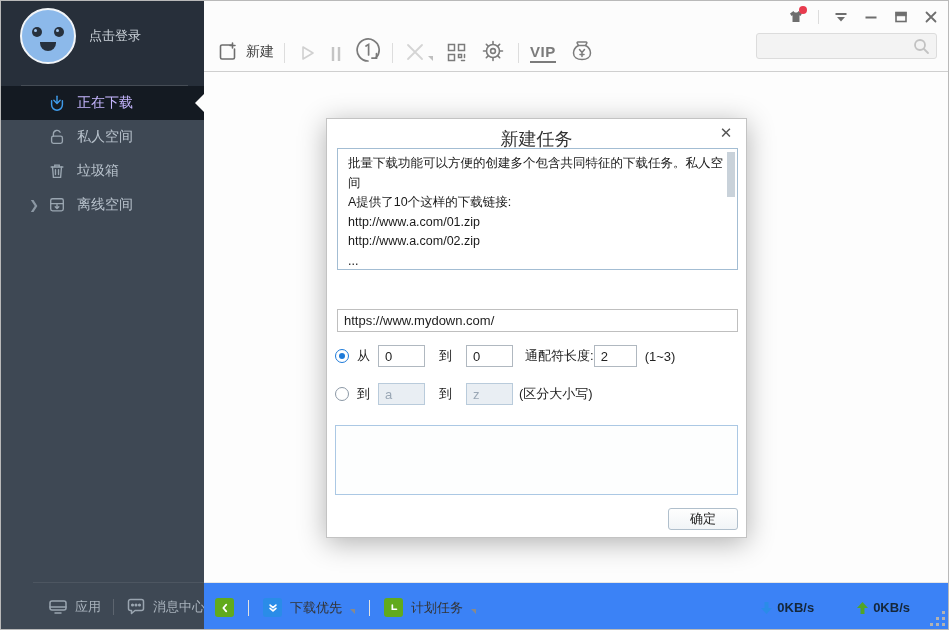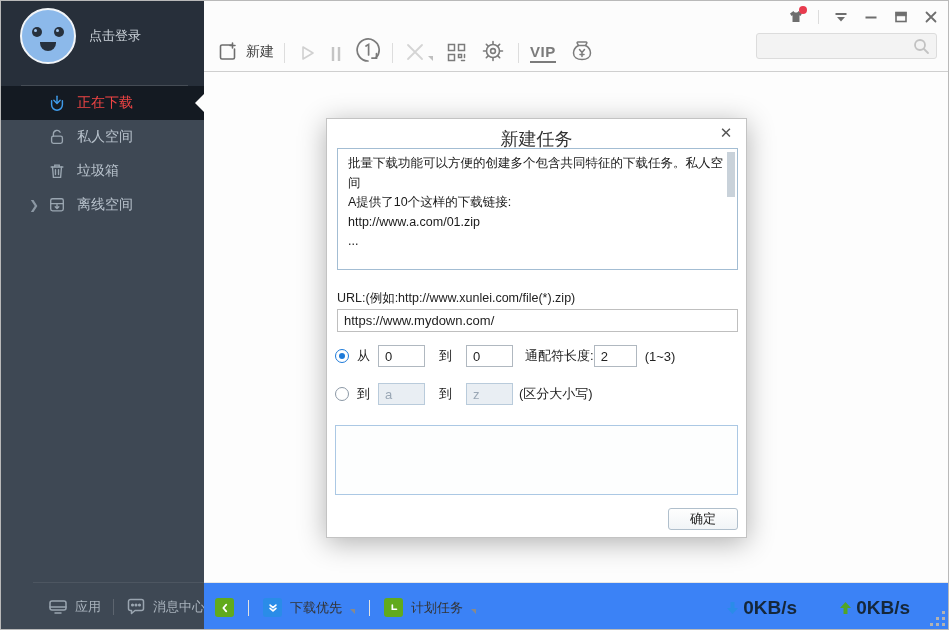--- a/index.html
+++ b/index.html
@@ -15,21 +15,21 @@
   .avatar .eye.l { left:10px; } .avatar .eye.r { right:10px; }
   .avatar .eye:after { content:""; position:absolute; left:2px; top:2px; width:3px; height:3px; border-radius:50%; background:#9fc3ec; }
   .avatar .mouth { position:absolute; left:18px; top:32px; width:16px; height:9px; background:#27313d; border-radius:0 0 9px 9px; }
   .login-text { position:absolute; left:88px; top:26px; color:#cdd4db; font-size:13px; cursor:pointer; }
   .header-divider { position:absolute; left:20px; right:16px; bottom:0px; height:1px; background:rgba(255,255,255,0.14); }
 
   .nav { position:absolute; top:85px; left:0; width:203px; }
   .nav-item { position:relative; height:34px; display:flex; align-items:center; color:#b7c1cb; font-size:14px; cursor:pointer; }
   .nav-item .icon { position:absolute; left:47px; width:18px; height:18px; color:#9aa6b1; }
   .nav-item .lbl { position:absolute; left:76px; }
-  .nav-item.active { background:#141a22; color:#ef4444; }
+  .nav-item.active { background:#141a22; color:#c4b5fd; }
   .nav-item.active .icon { color:#3f9bea; }
   .nav-item .chev { position:absolute; left:28px; top:9px; width:10px; height:16px; color:#8b97a3; font-size:12px; line-height:16px; }
   .active-pointer { position:absolute; right:0; top:93px; width:0; height:0; border-top:9px solid transparent; border-bottom:9px solid transparent; border-right:9px solid #fdfdfd; }
 
   .sidebar-bottom { position:absolute; left:0; bottom:0; width:203px; height:49px; background:#3e4854; border-top:1px solid rgba(255,255,255,0.08); display:flex; align-items:center; color:#a9b3bd;margin-left:32px; }
   .sb-group { display:flex; align-items:center; gap:7px; cursor:pointer; }
   .sb-sep { width:1px; height:16px; background:rgba(255,255,255,0.16); margin:0 12px; }
   .sb-icon { width:20px; height:18px; color:#9aa5b0; }
 
   
@@ -55,21 +55,21 @@
   .content { position:absolute; left:0; top:72px; width:746px; height:509px; background:#fdfdfd; }
 
   .statusbar { position:absolute; left:0; bottom:0; width:746px; height:49px; background:#3b82f6; border-top:1px solid #e6e6e6; }
   .st-left { position:absolute; left:11px; top:0; height:49px; display:flex; align-items:center; }
   .sq-btn { width:19px; height:19px; border-radius:3px; display:flex; align-items:center; justify-content:center; color:#fff; cursor:pointer; }
   .sq-green { background:#61aa1c; } .sq-blue { background:#2a8ce8; }
   .st-sep { width:1px; height:16px; background:#e2e2e2; margin:0 14px; }
   .st-label { font-size:13px; color:#333; margin-left:8px; cursor:pointer; }
   .dd-tri { width:0; height:0; border-left:5px solid transparent; border-top:5px solid #8a8a8a; margin-left:8px; margin-top:8px; }
   .speeds { position:absolute; right:40px; top:0; height:49px; display:flex; align-items:center; gap:42px; }
-  .speed { display:flex; align-items:center; gap:4px; font-weight:bold; color:#15273a; font-size:19px; }
+  .speed { display:flex; align-items:center; gap:4px; font-weight:bold; color:#15273a; font-size:13px; }
   .grip { position:absolute; right:5px; bottom:5px; width:14px; height:14px; }
   .grip i { position:absolute; width:3px; height:3px; background:#b3b3b3; }
 
   
   .dialog { position:absolute; left:325px; top:117px; width:421px; height:420px; background:#ffffff; border:1px solid #c3c3c3; box-shadow:0 5px 26px rgba(0,0,0,0.30); }
   .dlg-title { position:absolute; left:0; top:8px; width:100%; text-align:center; font-size:18px; color:#333; }
   .dlg-close { position:absolute; right:12px; top:6px; width:16px; height:16px; color:#555; font-size:15px; line-height:16px; text-align:center; cursor:pointer; }
   .desc-box { position:absolute; left:10px; top:29px; width:401px; height:122px; border:1px solid #a3bdd3; background:#fff; padding:5px 10px; font-size:12.5px; line-height:19.5px; color:#1a1a1a; overflow:hidden; }
   .desc-scroll { position:absolute; right:2px; top:3px; width:8px; height:45px; background:#c9d2da; }
   .url-label { position:absolute; left:10px; top:171px; font-size:12.5px; color:#222; }
@@ -375,26 +375,26 @@
   </div>
 
   <div class="dialog">
     <div class="dlg-title">新建任务</div>
     <div class="dlg-close">✕</div>
 
     <div class="desc-box">
       <div>批量下载功能可以方便的创建多个包含共同特征的下载任务。私人空间</div>
       <div>A提供了10个这样的下载链接:</div>
       <div>http://www.a.com/01.zip</div>
+      <div>http://www.a.com/02.zip</div>
       <div>...</div>
 
       <div class="desc-scroll"></div>
     </div>
 
-    <div class="url-label">URL:(例如:http://www.xunlei.com/file(*).zip)</div>
     <input class="url-input" type="text" value="https://www.mydown.com/" style="">
 
     <div class="row row-1">
       <span class="radio sel"></span>
       <span class="rlab">从</span>
       <input class="mini-input" type="text" value="0" style="">
       <span class="rlab" style="margin:0 14px">到</span>
       <input class="mini-input" type="text" value="0" style="">
       <span class="rlab" style="margin-left:12px;margin-right:0">通配符长度:</span>
       <input class="mini-input" style="width: 43px;" type="text" value="2">

